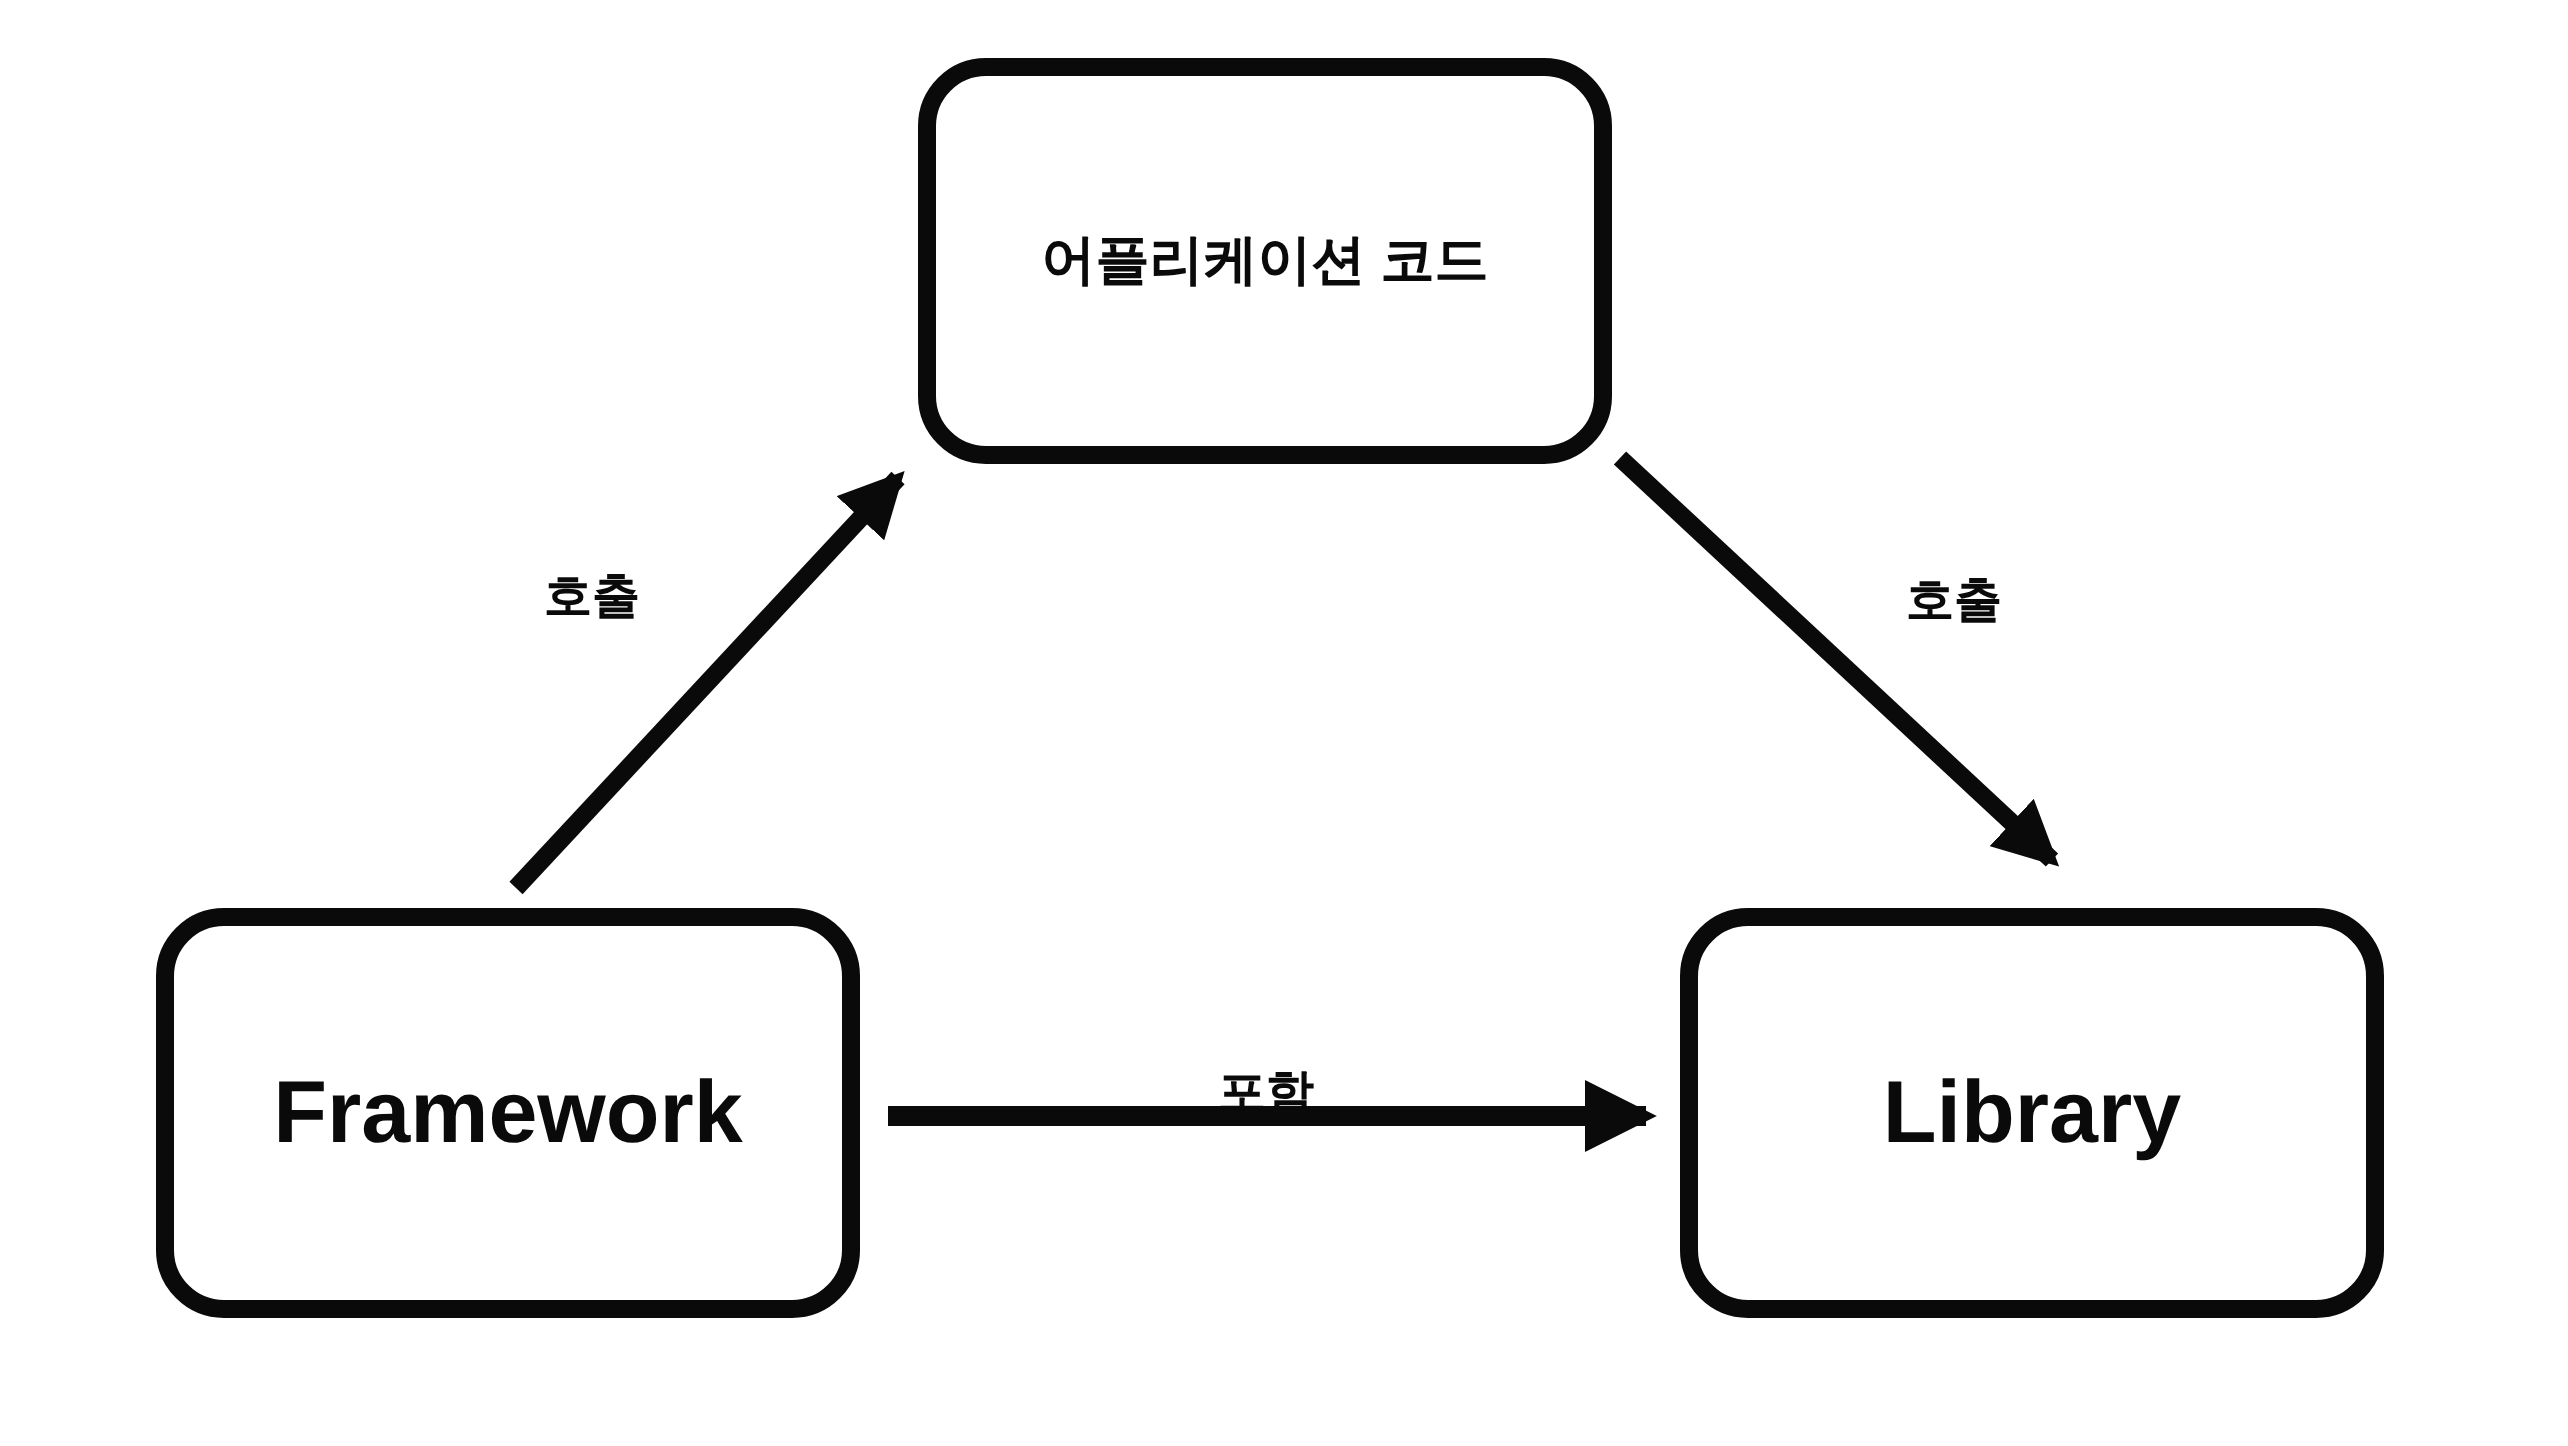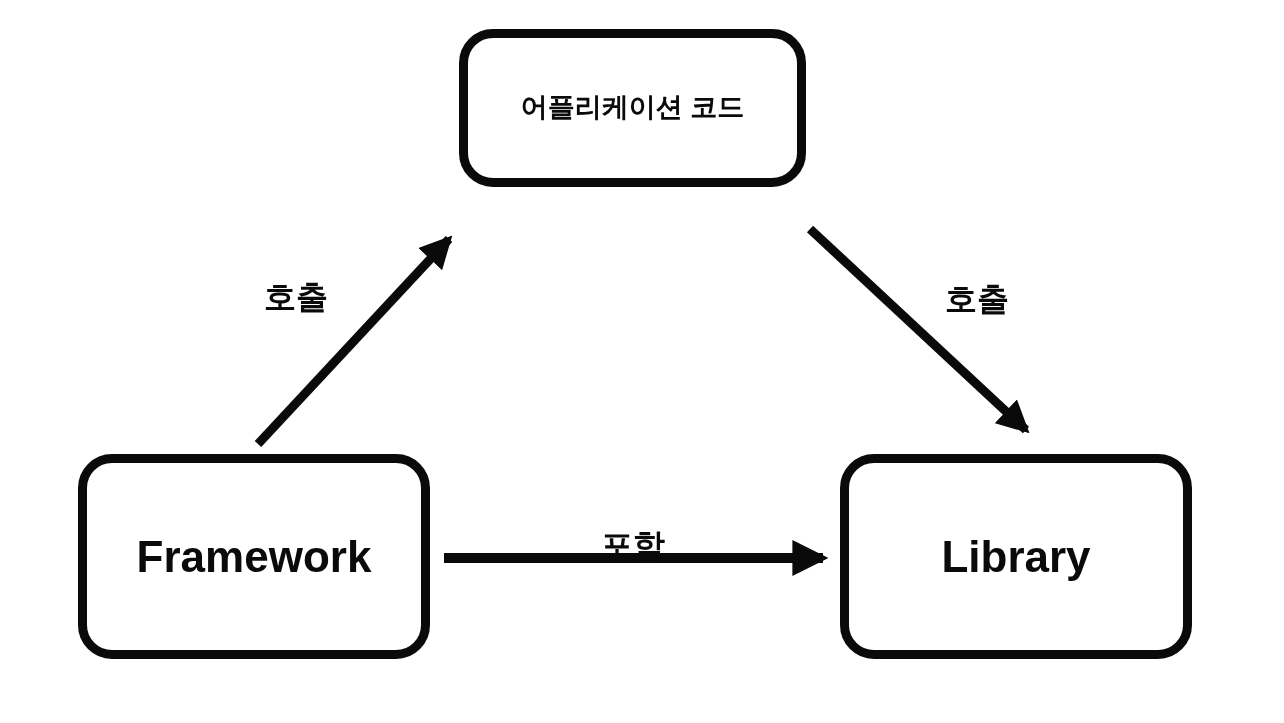--- a/index.html
+++ b/index.html
@@ -32,21 +32,21 @@
     display: flex;
     flex-direction: column;
     align-items: center;
     justify-content: center;
     text-align: center;
   }
   .node-app-code {
     left: 459px;
     top: 29px;
     width: 347px;
-    height: 158px;
+    height: 203px;
   }
   .node-framework {
     left: 78px;
     top: 454px;
     width: 352px;
     height: 205px;
   }
   .node-library {
     left: 840px;
     top: 454px;
@@ -59,21 +59,21 @@
     letter-spacing: 0px;
   }
   .node-label-ko {
     font-size: 27px;
     font-weight: 700;
     line-height: 1.4;
   }
   .edge-label {
     position: absolute;
     transform: translate(-50%, -50%);
-    font-size: 32px;
+    font-size: 24px;
     font-weight: 700;
     white-space: nowrap;
   }
   .edge-label-call-left  { left: 296px; top: 298px; }
   .edge-label-call-right { left: 977px; top: 300px; }
   .edge-label-include    { left: 633px; top: 546px; }
 </style>
 </head>
 <body>
 

